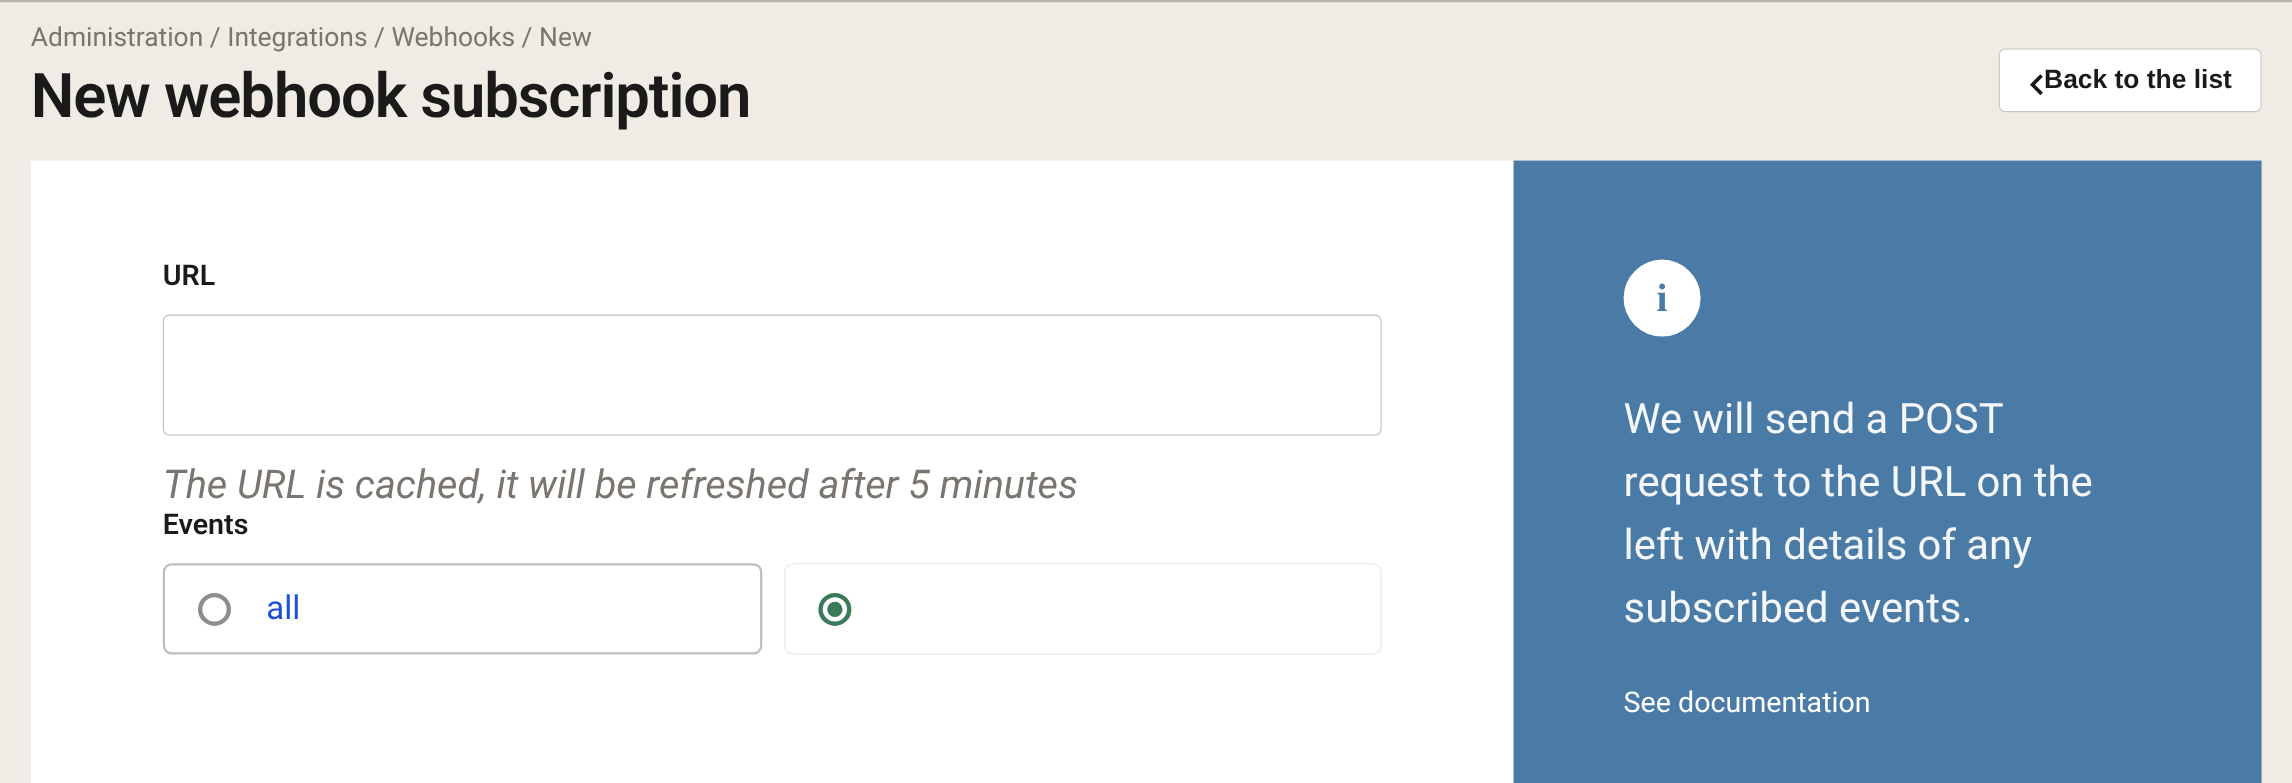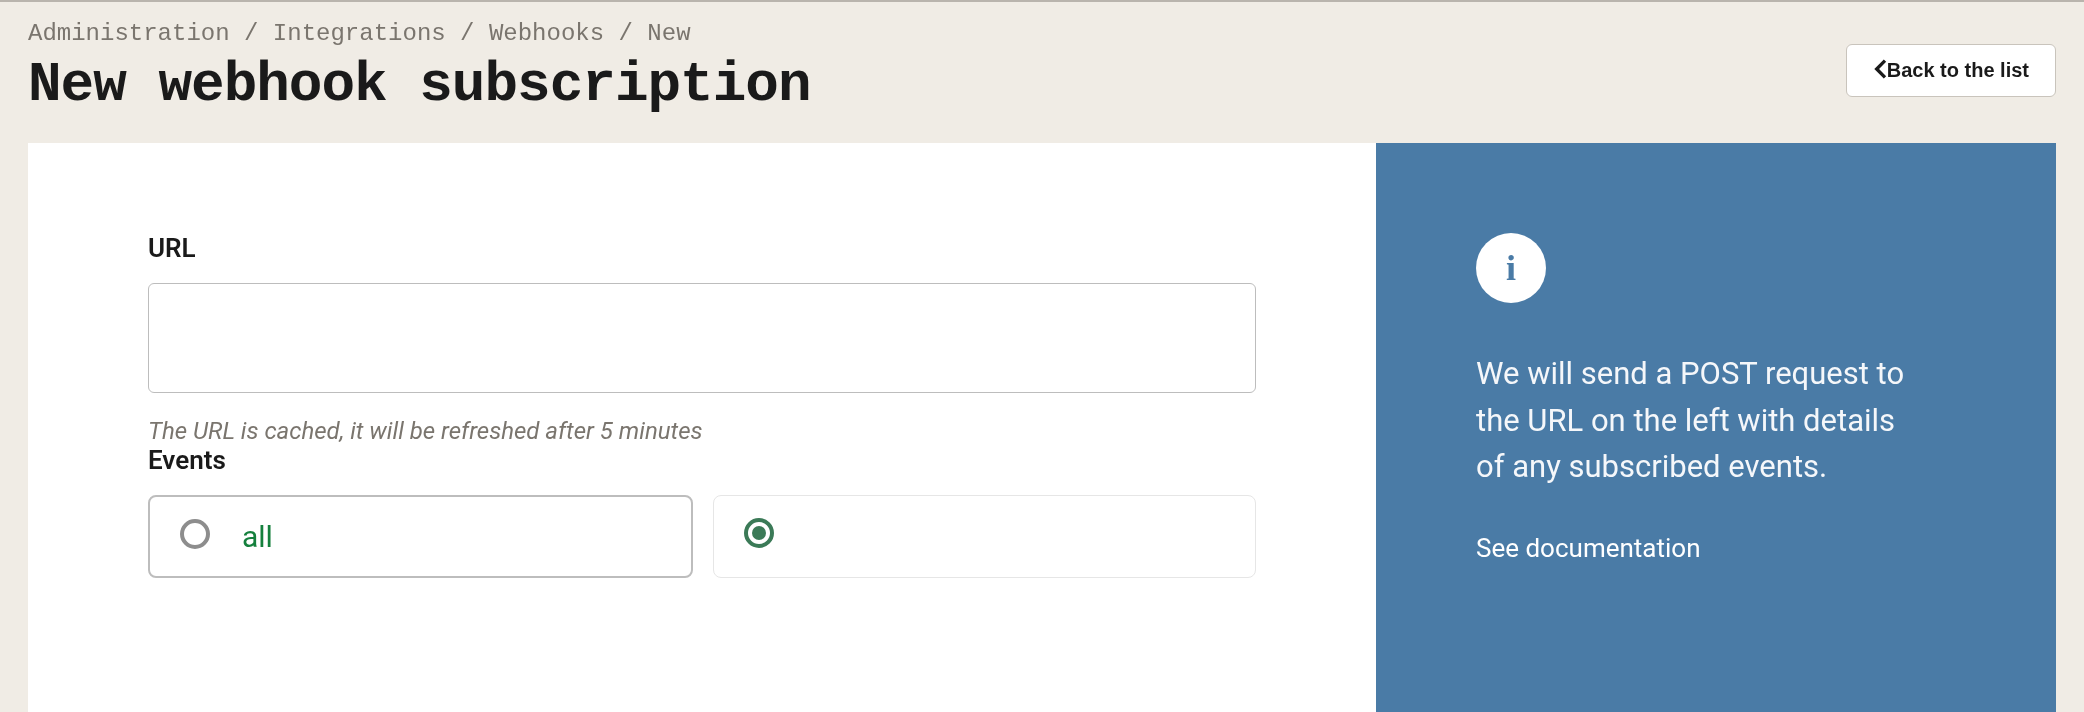--- a/index.html
+++ b/index.html
@@ -10,45 +10,45 @@
     height: 712px;
     overflow: hidden;
     border-top: 2px solid #b9b4ad;
   }
   .header {
     padding: 18px 28px 0 28px;
     display: flex;
     justify-content: space-between;
     align-items: flex-start;
   }
-  .header-left { flex: 1; font-family: Liberation Mono, monospace; }
+  .header-left { flex: 1; }
   .breadcrumb {
     font-size: 24px;
     color: #7a756e;
     margin-bottom: 6px;
   }
   .breadcrumb span { color: #7a756e; }
   .page-title {
     font-size: 56px;
     font-weight: 600;
     color: #1a1a1a;
     letter-spacing: -1px;
   }
   .back-btn {
     margin-top: 24px;
     background: #fff;
     border: 1px solid #c9c4bc;
     border-radius: 6px;
     padding: 14px 26px;
-    font-size: 20px;
+    font-size: 24px;
     font-weight: 600;
     color: #1a1a1a;
     cursor: pointer;
     display: flex;
-    align-items: flex-start;
+    align-items: flex-end;
   }
   .back-btn svg { width: 14px; height: 20px; }
   .content-wrap {
     margin: 26px 28px 0 28px;
     display: flex;
     align-items: stretch;
     height: 672px;
   }
   .main-panel {
     background: #fff;
@@ -67,40 +67,40 @@
     max-width: 1130px;
     border: 1px solid #bdbdbd;
     border-radius: 6px;
     height: 110px;
     padding: 0 18px;
     font-size: 26px;
     background: #fff;
   }
   .help-text {
     margin-top: 24px;
-    font-size: 24px;
+    font-size: 36px;
     font-style: italic;
     color: #7a756e;
   }
   .events-block { }
   .radio-row {
     display: flex;
     gap: 20px;
     max-width: 1130px;
   }
   .radio-card {
     flex: 1;
     border: 1px solid #e6e6e6;
     border-radius: 8px;
     padding: 22px 30px;
     display: flex;
-    align-items: flex-start;
+    align-items: center;
     gap: 32px;
     font-size: 30px;
-    color: #15803d;
+    color: #1d4ed8;
     cursor: pointer;
     background: #fff;
   }
   .radio-card.unselected {
     border: 2px solid #bdbdbd;
   }
   .radio-circle {
     width: 30px; height: 30px;
     border: 4px solid #8d8d8d;
     border-radius: 50%;
@@ -129,21 +129,21 @@
     display: flex; align-items: center; justify-content: center;
     margin-bottom: 48px;
   }
   .info-badge span {
     font-family: Georgia, "Times New Roman", serif;
     font-weight: 700;
     font-size: 36px;
     color: #4a7ba6;
   }
   .side-text {
-    font-size: 31px;
+    font-size: 38px;
     line-height: 1.5;
     color: #f5f7fa;
     max-width: 430px;
   }
   .doc-link {
     display: inline-block;
     margin-top: 42px;
     font-size: 26px;
     color: #fff;
     cursor: pointer;

